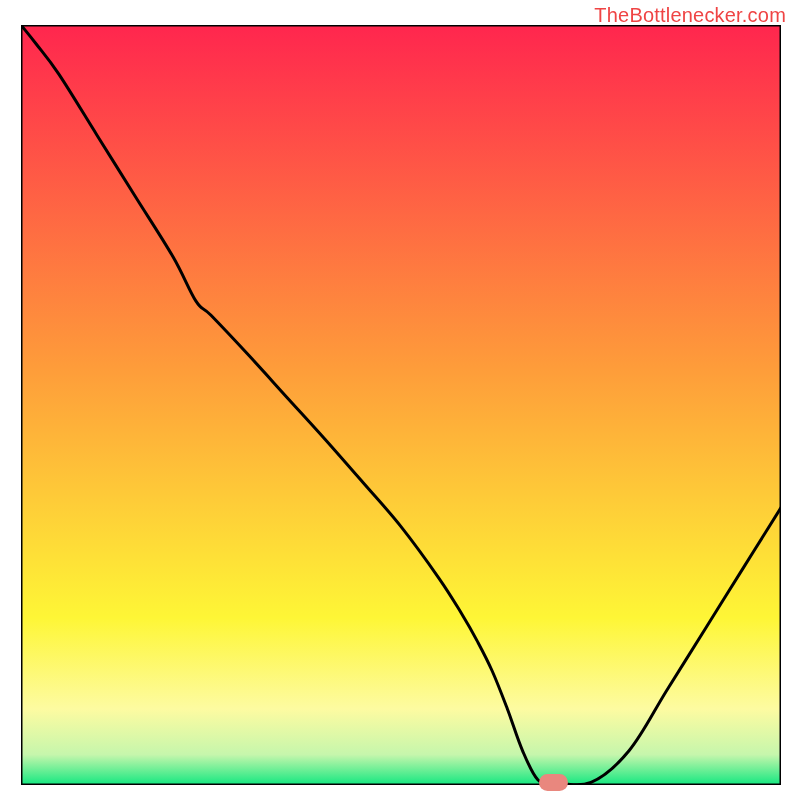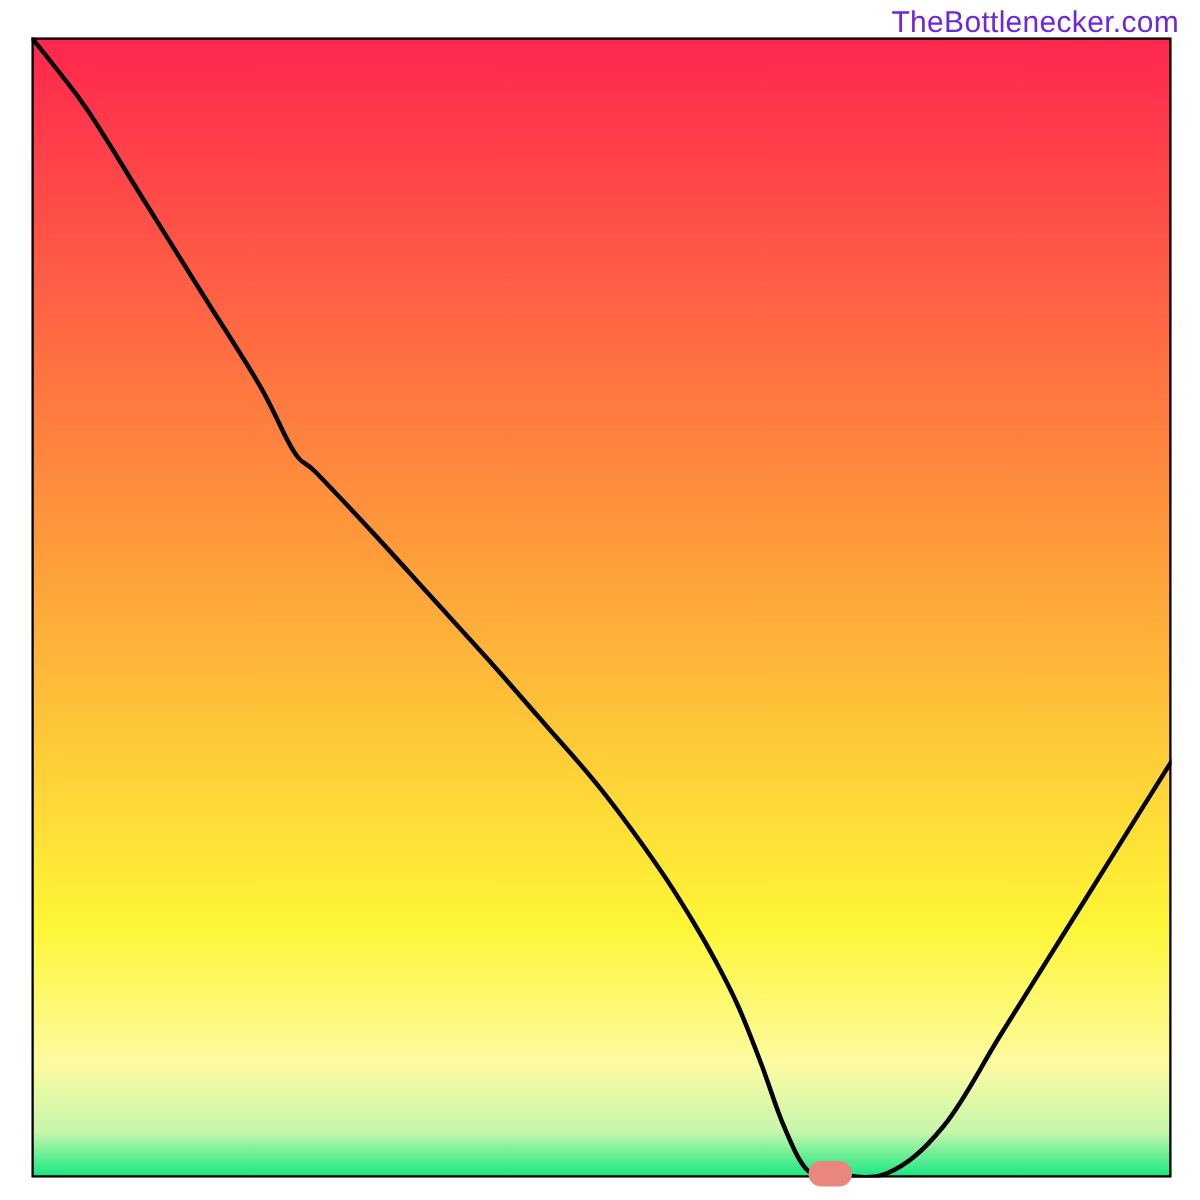--- a/index.html
+++ b/index.html
@@ -13,21 +13,21 @@
   }
   .wrap {
     position: relative;
     width: 800px;
     height: 800px;
   }
   .attribution {
     position: absolute;
     top: 4px;
     right: 14px;
-    color: #6d28d9;
+    color: #ef4444;
     font-size: 20px;
     font-weight: 400;
     letter-spacing: 0.2px;
   }
   .plot-area {
     position: absolute;
     left: 21px;
     top: 25px;
     width: 760px;
     height: 760px;

